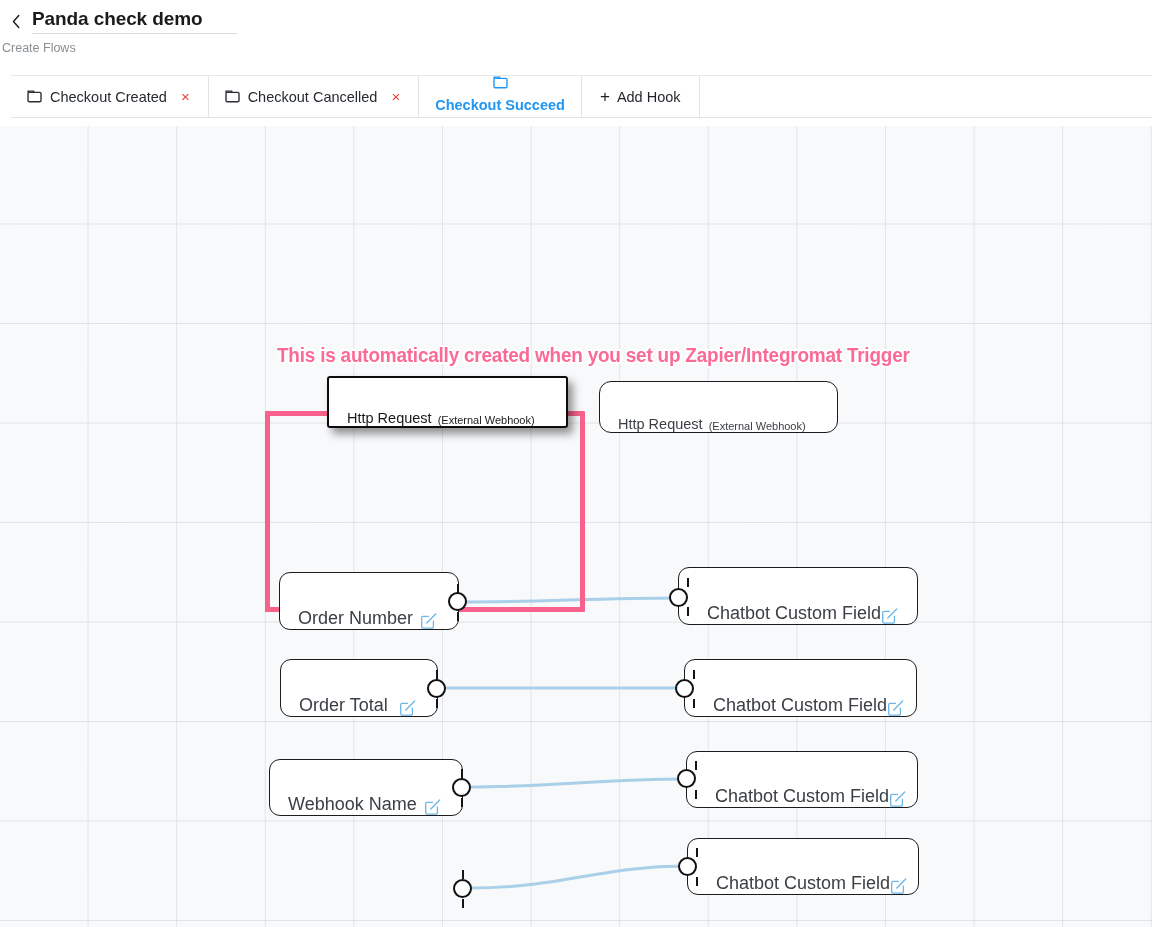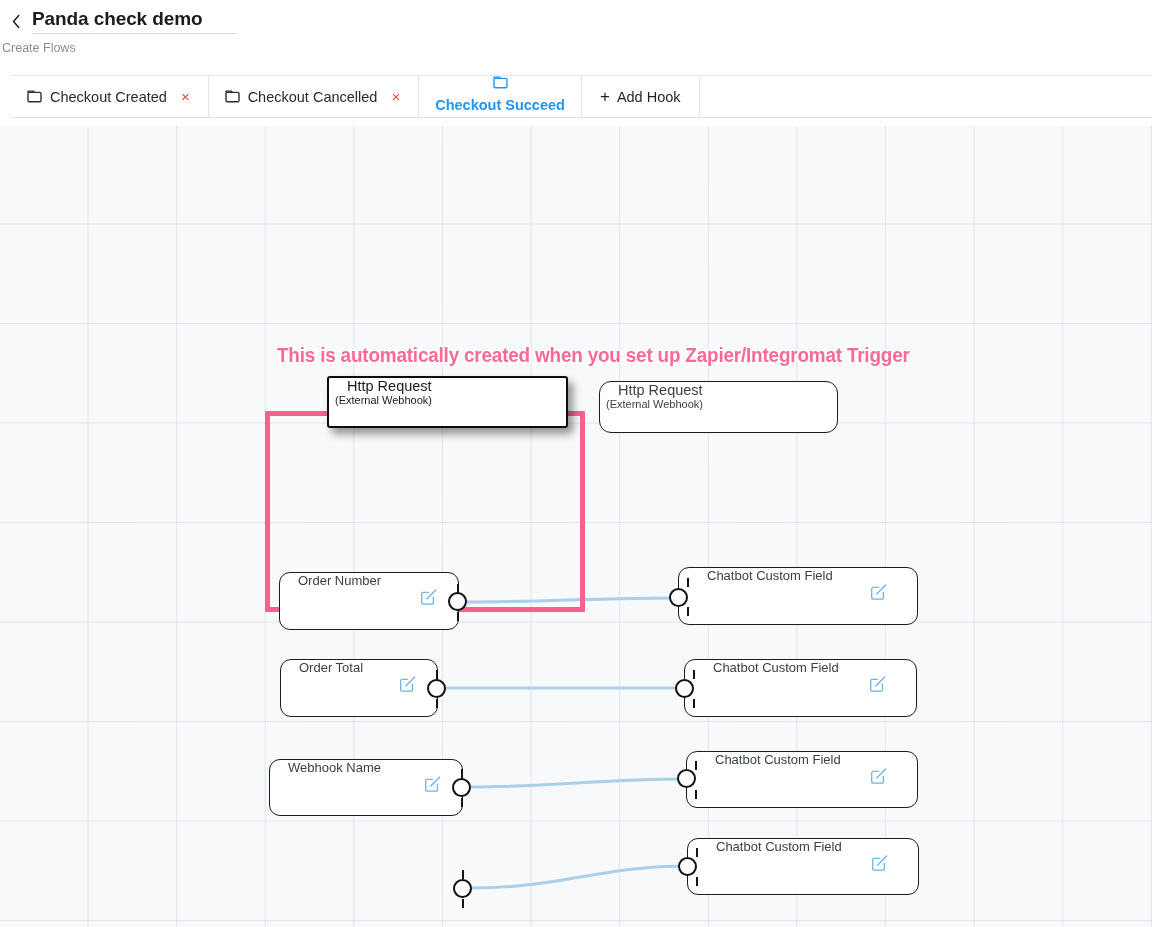--- a/index.html
+++ b/index.html
@@ -85,34 +85,34 @@
       -1.6px 0 0 #fff, 1.6px 0 0 #fff, 0 -1.6px 0 #fff, 0 1.6px 0 #fff;
   }
   .annotation-box {
     position:absolute; left:265px; top:285px; width:320px; height:201px;
     border:5px solid #f8618c; background:transparent; border-radius:1px;
   }
 
   
   .node {
     position:absolute; background:#fff; border:1.6px solid #1c1c1c;
-    border-radius:11px; display:flex; align-items:flex-start;
-    font-size:14.5px; color:#3a3f45; white-space:nowrap;flex-direction:column;
+    border-radius:11px; display:flex; align-items:flex-end;
+    font-size:14.5px; color:#3a3f45; white-space:nowrap;
   }
   .node.selected {
     border:2.4px solid #0d0d0d; border-radius:3px;
     box-shadow: 5px 6px 9px rgba(0,0,0,0.42);
     color:#1a1a1a; z-index:6;
   }
   .node .node-label { padding-left:18px; }
   .node .node-sub { font-size:11px; color:#3a3f45; margin-left:6px; }
   .node.selected .node-sub { color:#1a1a1a; }
 
   .field-node { justify-content:flex-start; }
-  .field-node .node-label { font-size:13px; color:#3b4046; }
+  .field-node .node-label { font-size:18px; color:#3b4046; }
 
   .edit-icon { display:block; width:17px; height:17px; flex:none; cursor:pointer; }
 
   .port {
     position:absolute; width:19px; height:19px; border-radius:50%;
     background:#fff; border:2.6px solid #111; cursor:pointer; z-index:5;
   }
   .port-stub {
     position:absolute; width:2px; height:9px; background:#141414; z-index:4;
   }

